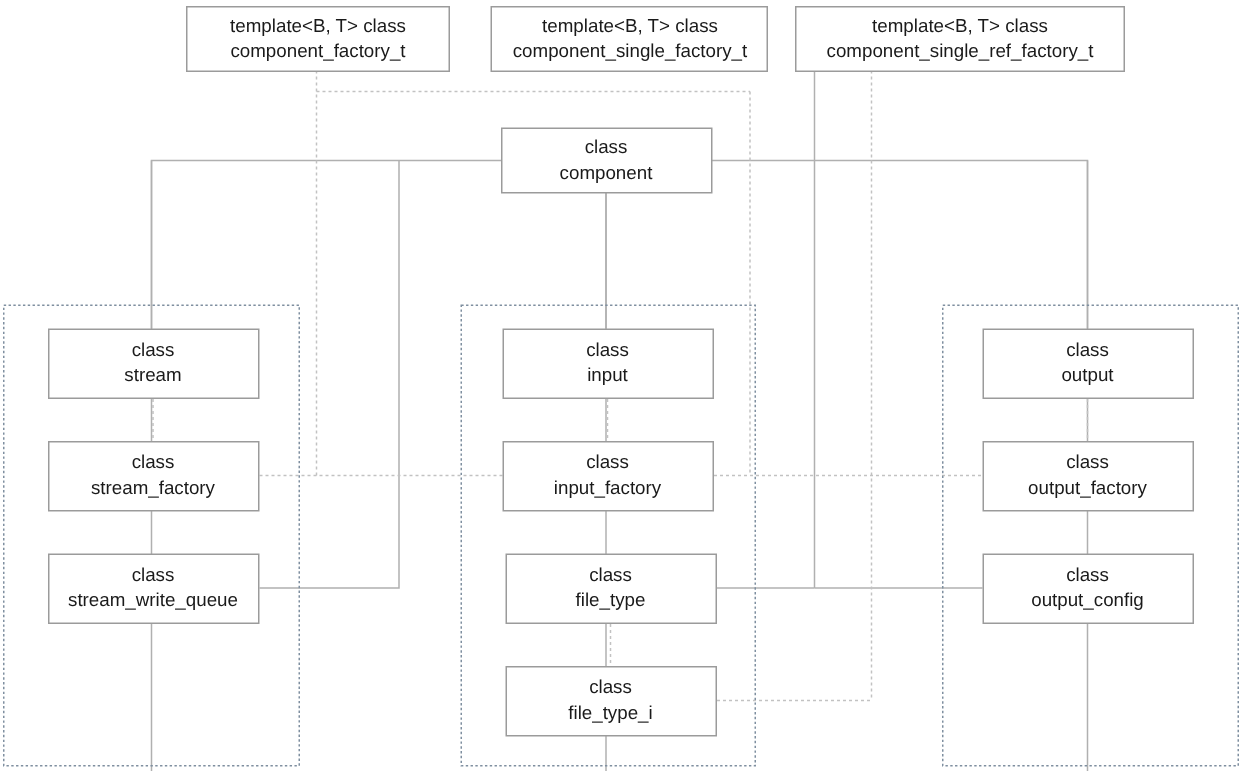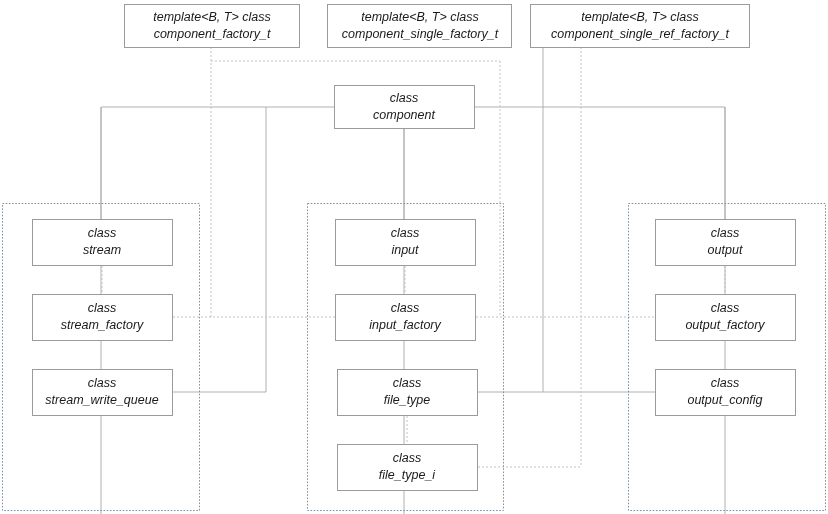--- a/index.html
+++ b/index.html
@@ -9,21 +9,20 @@
   }
   body {
     font-family: "Liberation Sans", sans-serif;
   }
   #diagram-root {
     position: relative;
     width: 828px;
     height: 514px;
     background: #ffffff;
     overflow: hidden;
-    font-style: italic;
   }
   svg.diagram-canvas {
     position: absolute;
     left: 0;
     top: 0;
     width: 828px;
     height: 514px;
   }
   .class-box-rect {
     fill: #ffffff;

